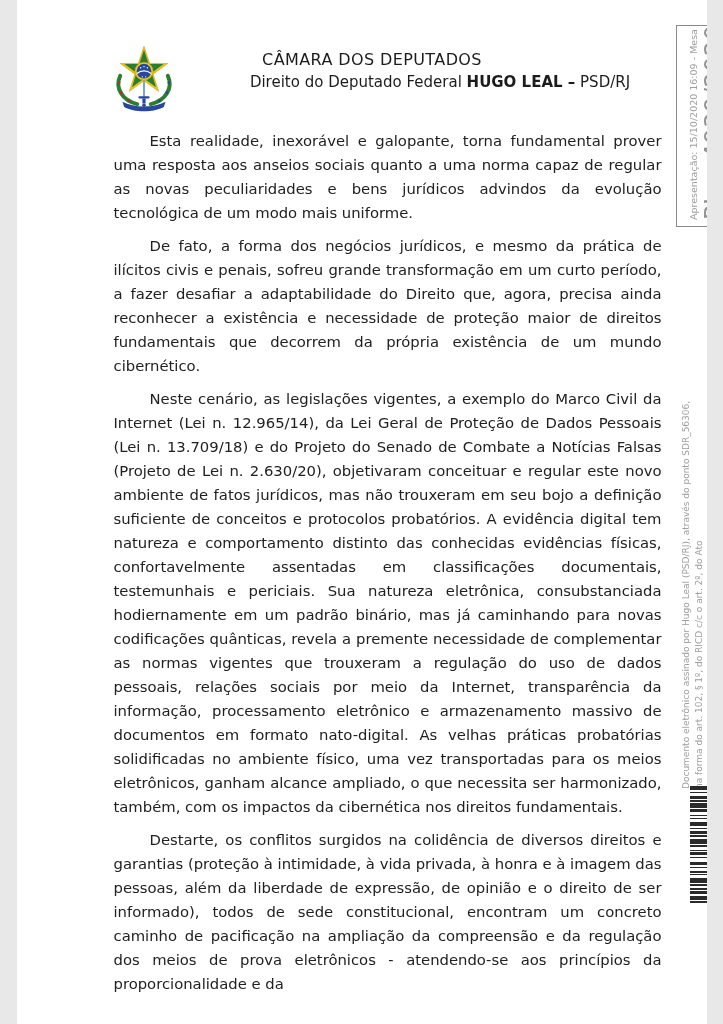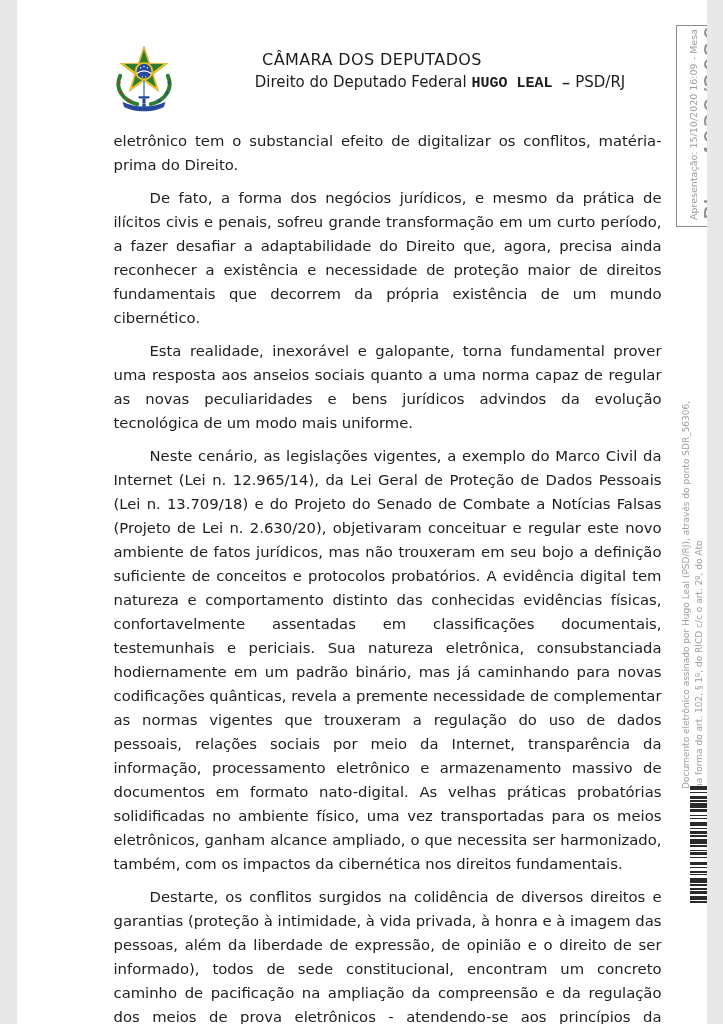--- a/index.html
+++ b/index.html
@@ -14,21 +14,21 @@
   .hdr-line1{
     position:absolute;left:0;top:50px;width:723px;text-align:center;
     font-size:16px;letter-spacing:.4px;color:#1c1c1c;white-space:nowrap;
     transform:translateX(-6px);
   }
   .hdr-line2{
     position:absolute;left:0;top:73px;width:723px;text-align:center;
     font-size:15px;color:#1c1c1c;white-space:nowrap;
     transform:translateX(62px);
   }
-  .hdr-line2 .bold{font-weight:bold;font-family:Liberation Mono, monospace;}
+  .hdr-line2 .bold{font-weight:bold;}
   
   .body-text{
     position:absolute;left:97px;top:129px;width:548px;
     font-size:14.8px;line-height:24px;text-align:justify;color:#212121;
   }
   .body-text p{margin:0 0 9px 0;text-indent:36px;}
   .body-text p.continuation{text-indent:0;}
   
   .pl-box{
     position:absolute;left:659px;top:25px;width:63px;height:202px;
@@ -94,23 +94,22 @@
     <rect x="57.2" y="106" width="5.6" height="9" fill="#27489c"></rect>
     <circle cx="60" cy="118" r="3.2" fill="#27489c"></circle>
 
     <path d="M22,112 C42,123 78,123 98,112 L95,121 C78,131 42,131 25,121 Z" fill="#27489c"></path>
   </svg>
 
   <div class="hdr-line1">CÂMARA DOS DEPUTADOS</div>
   <div class="hdr-line2"><span>Direito do Deputado Federal </span><span class="bold">HUGO LEAL –</span><span> PSD/RJ</span></div>
 
   <div class="body-text">
-    <p class="continuation">eletrônico tem o substancial efeito de digitalizar os conflitos, matéria-prima do Direito.</p>
+    <p>Esta realidade, inexorável e galopante, torna fundamental prover uma resposta aos anseios sociais quanto a uma norma capaz de regular as novas peculiaridades e bens jurídicos advindos da evolução tecnológica de um modo mais uniforme.</p>
     <p>De fato, a forma dos negócios jurídicos, e mesmo da prática de ilícitos civis e penais, sofreu grande transformação em um curto período, a fazer desafiar a adaptabilidade do Direito que, agora, precisa ainda reconhecer a existência e necessidade de proteção maior de direitos fundamentais que decorrem da própria existência de um mundo cibernético.</p>
-    <p>Esta realidade, inexorável e galopante, torna fundamental prover uma resposta aos anseios sociais quanto a uma norma capaz de regular as novas peculiaridades e bens jurídicos advindos da evolução tecnológica de um modo mais uniforme.</p>
     <p>Neste cenário, as legislações vigentes, a exemplo do Marco Civil da Internet (Lei n. 12.965/14), da Lei Geral de Proteção de Dados Pessoais (Lei n. 13.709/18) e do Projeto do Senado de Combate a Notícias Falsas (Projeto de Lei n. 2.630/20), objetivaram conceituar e regular este novo ambiente de fatos jurídicos, mas não trouxeram em seu bojo a definição suficiente de conceitos e protocolos probatórios. A evidência digital tem natureza e comportamento distinto das conhecidas evidências físicas, confortavelmente assentadas em classificações documentais, testemunhais e periciais. Sua natureza eletrônica, consubstanciada hodiernamente em um padrão binário, mas já caminhando para novas codificações quânticas, revela a premente necessidade de complementar as normas vigentes que trouxeram a regulação do uso de dados pessoais, relações sociais por meio da Internet, transparência da informação, processamento eletrônico e armazenamento massivo de documentos em formato nato-digital. As velhas práticas probatórias solidificadas no ambiente físico, uma vez transportadas para os meios eletrônicos, ganham alcance ampliado, o que necessita ser harmonizado, também, com os impactos da cibernética nos direitos fundamentais.</p>
     <p>Destarte, os conflitos surgidos na colidência de diversos direitos e garantias (proteção à intimidade, à vida privada, à honra e à imagem das pessoas, além da liberdade de expressão, de opinião e o direito de ser informado), todos de sede constitucional, encontram um concreto caminho de pacificação na ampliação da compreensão e da regulação dos meios de prova eletrônicos - atendendo-se aos princípios da proporcionalidade e da</p>
   </div>
 
   <div class="pl-box">
     <div class="pl-rot">
       <div class="pl-presentation">Apresentação: 15/10/2020 16:09 - Mesa</div>
       <div class="pl-number">PL n.4939/2020</div>
     </div>
   </div>

